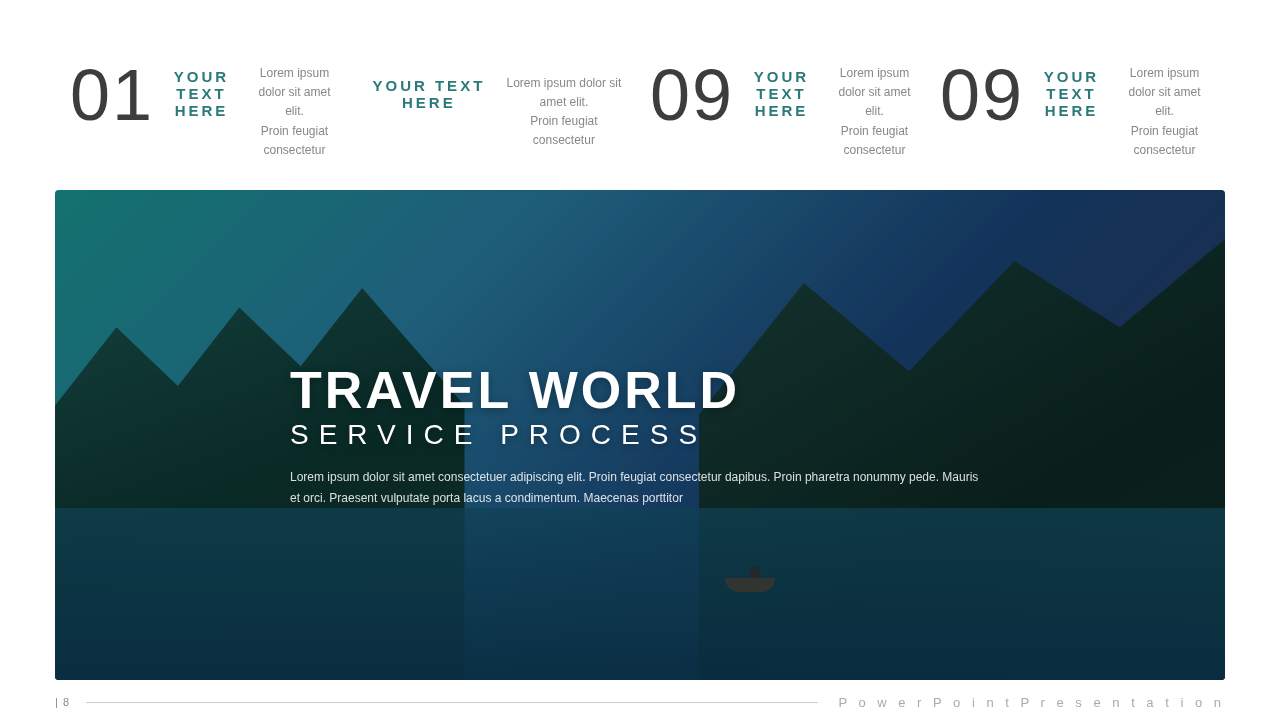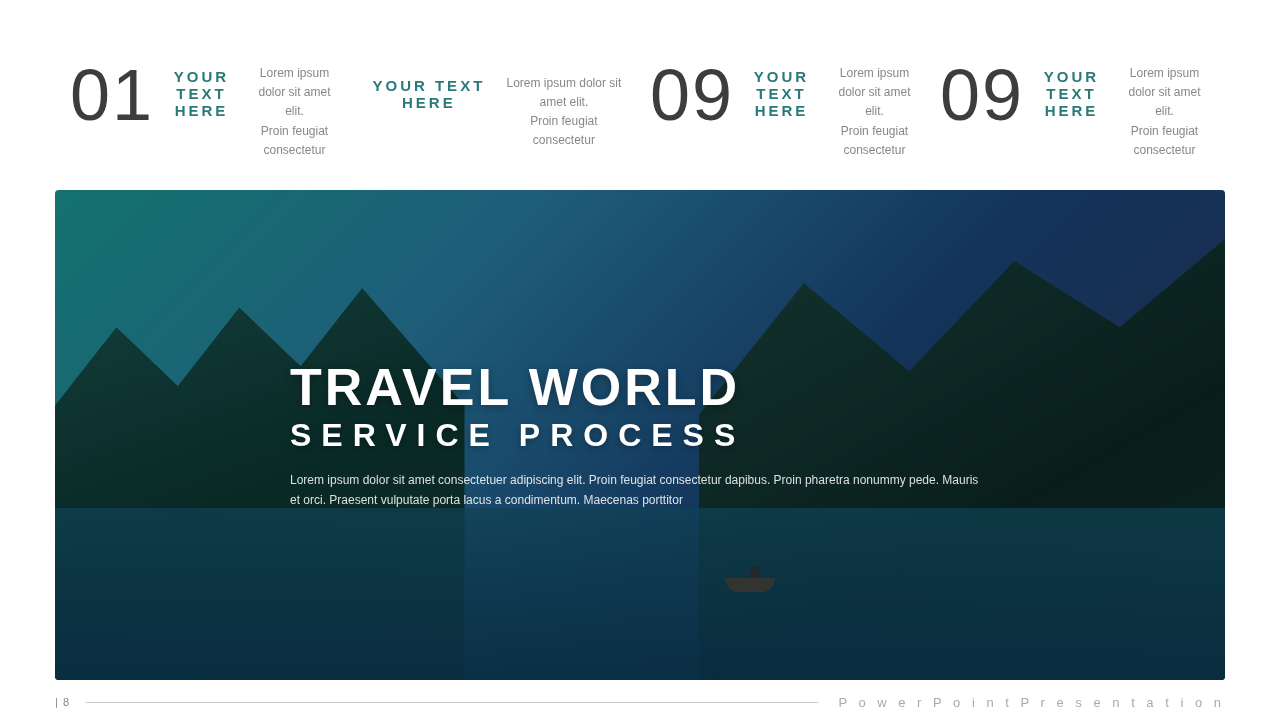--- a/index.html
+++ b/index.html
@@ -134,22 +134,22 @@
     .banner-title-main {
       font-size: 52px;
       font-weight: 800;
       letter-spacing: 3px;
       text-transform: uppercase;
       line-height: 1.1;
       text-shadow: 0 2px 8px rgba(0,0,0,0.3);
     }
 
     .banner-title-sub {
-      font-size: 32px;
-      font-weight: 700;
+      font-size: 28px;
+      font-weight: 400;
       letter-spacing: 10px;
       text-transform: uppercase;
       margin-bottom: 16px;
       text-shadow: 0 2px 6px rgba(0,0,0,0.3);
     }
 
     .banner-desc {
       font-size: 12px;
       color: rgba(255,255,255,0.85);
       line-height: 1.7;

